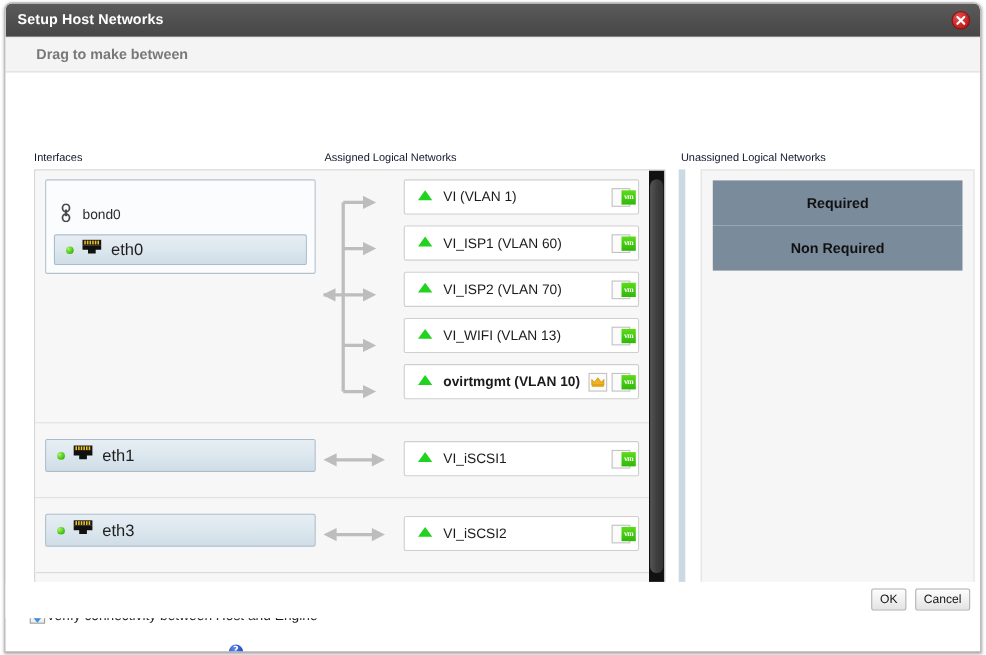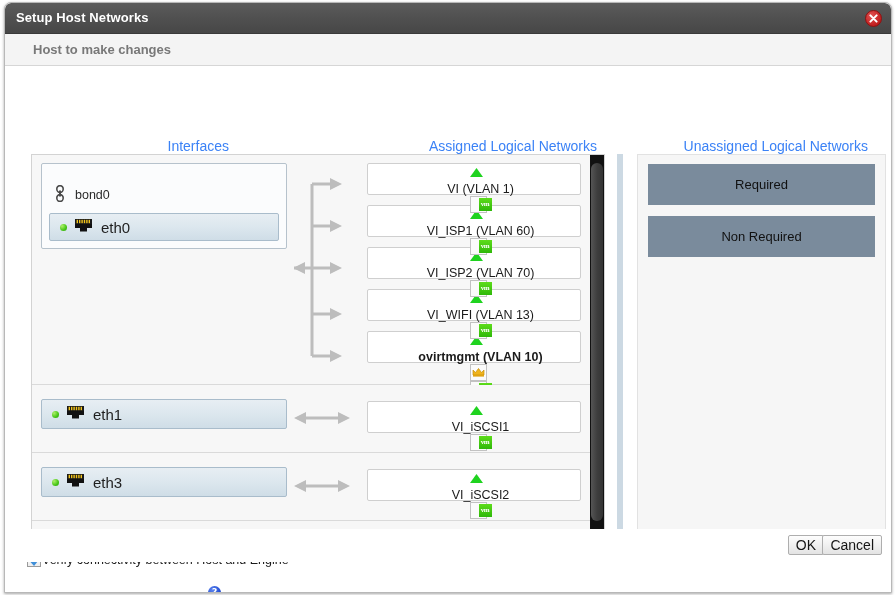--- a/index.html
+++ b/index.html
@@ -66,23 +66,23 @@
 
   
   #body {
     position: relative;
     height: 496px;
     background: #ffffff;
   }
 
   .col-header {
     position: absolute;
-    font-size: 14px;
-    color: #3b82f6;
-    text-align: right;
+    font-size: 10px;
+    color: #0f172a;
+    text-align: left;
     top: 72px;
   }
   #hdr-interfaces { left: 26px; width: 198px; }
   #hdr-assigned   { left: 290px; width: 302px; }
   #hdr-unassigned { left: 614px; width: 249px; }
 
   
   #assigned-pane {
     position: absolute;
     left: 26px; top: 88px;
@@ -193,21 +193,20 @@
   .net-row {
     display: flex;
     align-items: center;
     height: 32px;
     margin-bottom: 10px;
     border: 1px solid #cfcfcf;
     border-radius: 2px;
     background: #ffffff;
     padding: 0 7px 0 11px;
     cursor: pointer;
-    flex-direction: column;
   }
   .net-row:last-child { margin-bottom: 0; }
   .net-label {
     font-size: 12.5px;
     color: #1b1b1b;
     margin-left: 9px;
     flex: 1 1 auto;
     white-space: nowrap;
   }
   .net-label.bold { font-weight: bold; }
@@ -237,23 +236,22 @@
   
   #unassigned-inner { padding: 9px 10px; }
   .req-btn {
     height: 41px;
     background: #7a8b9c;
     border: none;
     display: flex;
     align-items: center;
     justify-content: center;
     font-size: 13px;
-    font-weight: normal;
+    font-weight: bold;
     color: #111111;
-    margin-bottom: 11px;
     cursor: pointer;
     font-family: "Liberation Sans", sans-serif;
     width: 100%;
   }
 
   
   #options {
     position: absolute;
     left: 12px; top: 472px;
     width: 862px; height: 85px;
@@ -295,21 +293,21 @@
     position: absolute;
     left: 0; bottom: 0;
     width: 100%; height: 33px;
     background: #ffffff;
   }
   .dlg-btn {
     position: absolute;
     top: 6px;
     height: 20px;
     padding: 0 7px;
-    font-size: 14px;
+    font-size: 11px;
     color: #151515;
     background: linear-gradient(to bottom,#fdfdfd 0%,#f1f1f1 50%,#e3e3e3 100%);
     border: 1px solid #aeaeae;
     border-radius: 2px;
     cursor: pointer;
     font-family: "Liberation Sans", sans-serif;
     line-height: 18px;
   }
   #btn-ok { right: 67px; }
   #btn-cancel { right: 9px; text-align: center; }
@@ -322,21 +320,21 @@
   <div id="titlebar">
     <div id="title-text">Setup Host Networks</div>
     <div id="close-btn">
       <svg width="9" height="9" viewBox="0 0 9 9">
         <path d="M1.4 1.4 L7.6 7.6 M7.6 1.4 L1.4 7.6" stroke="#ffffff" stroke-width="2" stroke-linecap="round"></path>
       </svg>
     </div>
   </div>
 
   <div id="subheader">
-    <div id="subheader-text">Host to make changes</div>
+    <div id="subheader-text">Drag to make between</div>
   </div>
 
   <div id="body">
 
     <div class="col-header" id="hdr-interfaces">Interfaces</div>
     <div class="col-header" id="hdr-assigned">Assigned Logical Networks</div>
     <div class="col-header" id="hdr-unassigned">Unassigned Logical Networks</div>
 
     <div id="pane-sep"></div>
 

